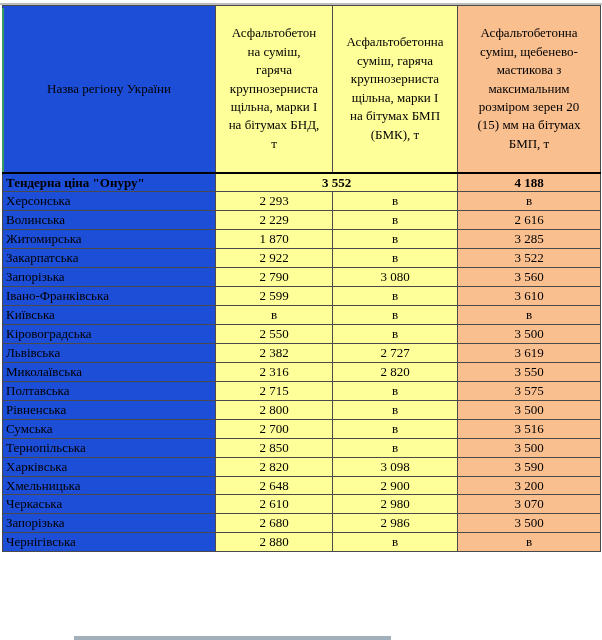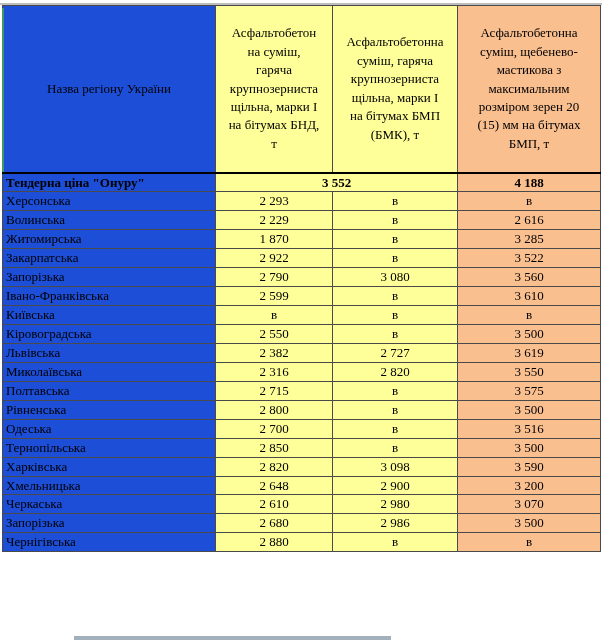--- a/index.html
+++ b/index.html
@@ -185,21 +185,21 @@
         <td class="num-cell c-yellow">в</td>
         <td class="num-cell c-orange">3 575</td>
       </tr>
       <tr>
         <td class="name-cell c-white">Рівненська</td>
         <td class="num-cell c-yellow">2 800</td>
         <td class="num-cell c-yellow">в</td>
         <td class="num-cell c-orange">3 500</td>
       </tr>
       <tr>
-        <td class="name-cell c-white">Одеська</td>
+        <td class="name-cell c-white">Сумська</td>
         <td class="num-cell c-yellow">2 700</td>
         <td class="num-cell c-yellow">в</td>
         <td class="num-cell c-orange">3 516</td>
       </tr>
       <tr>
         <td class="name-cell c-white">Тернопільська</td>
         <td class="num-cell c-yellow">2 850</td>
         <td class="num-cell c-yellow">в</td>
         <td class="num-cell c-orange">3 500</td>
       </tr>

